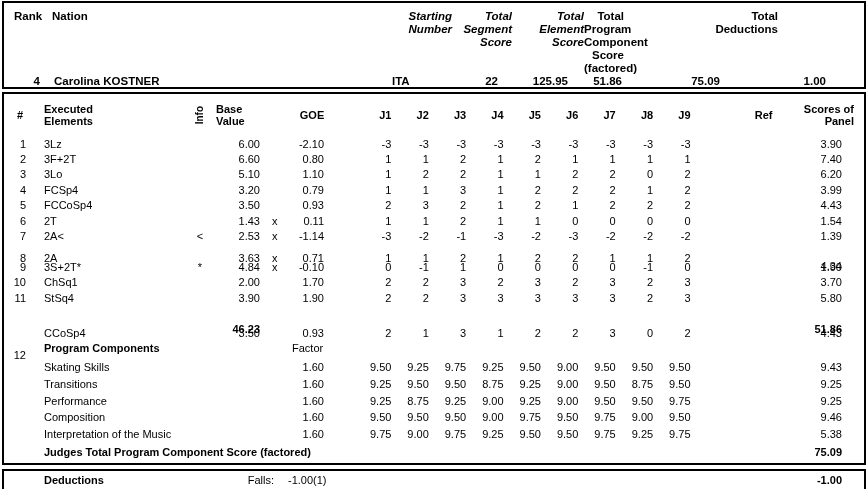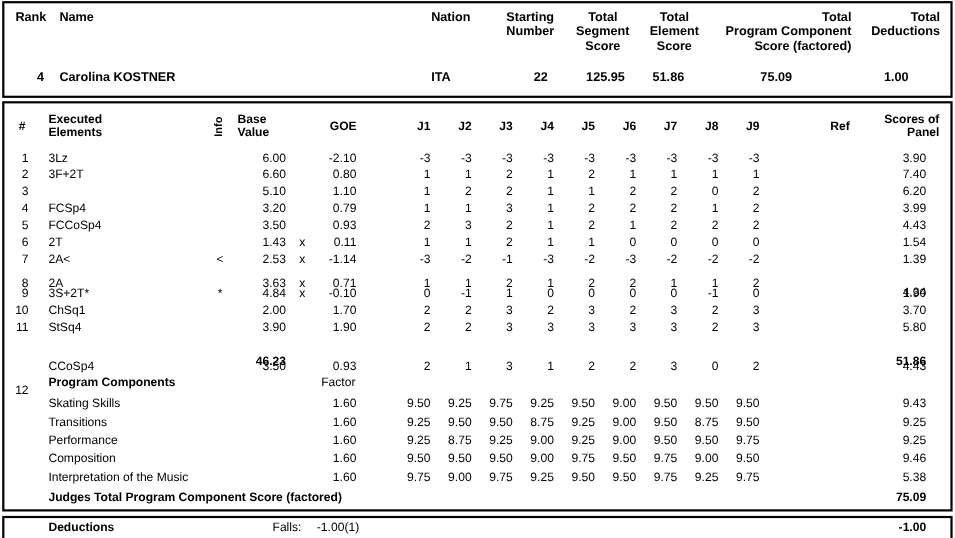--- a/index.html
+++ b/index.html
@@ -12,21 +12,21 @@
   .sheet { width:868px; height:446px; padding:1px 2px; }
   .box { border:2px solid #000; background:#fff; }
   .pre { white-space:pre-line; }
 
   
   .header-box { height:88px; display:flex; flex-direction:column; justify-content:space-between; padding:7px 0 9px; }
   .hgrid { display:grid; grid-template-columns:42px 340px 66px 60px 72px 58px 150px 1fr; font-weight:bold; font-size:11.5px; line-height:13px; align-items:start; }
   .hl-rank { padding-left:10px; }
   .hl-name { padding-left:8px; }
   .hl-nation { padding-left:6px; }
-  .hl-start,.hl-seg,.hl-elem { text-align:center; }
+  .hl-start,.hl-seg,.hl-elem { text-align:right;font-style:italic; }
   .hl-pcs { text-align:right; padding-right:18px; }
   .hl-ded { text-align:right; padding-right:14px; }
   .hv-rank { text-align:right; padding-right:6px; }
   .hv-name { padding-left:8px; }
   .hv-nation { padding-left:6px; }
   .hv-start { text-align:right; padding-right:14px; }
   .hv-seg { text-align:right; padding-right:16px; }
   .hv-elem { text-align:right; padding-right:20px; }
   .hv-pcs { text-align:right; padding-right:72px; }
   .hv-ded { text-align:right; padding-right:38px; }
@@ -72,21 +72,20 @@
   .d-total { grid-column:5; text-align:right; padding-right:22px; font-weight:bold; }
 </style>
 </head>
 <body>
 
 <div class="sheet">
 
   <div class="box header-box">
     <div class="hgrid">
       <div class="hl-rank pre">Rank</div>
-      <div class="hl-name pre">Name</div>
       <div class="hl-nation pre">Nation</div>
       <div class="hl-start pre">Starting
 Number</div>
       <div class="hl-seg pre">Total
 Segment
 Score</div>
       <div class="hl-elem pre">Total
 Element
 Score</div>
       <div class="hl-pcs pre">Total
@@ -162,20 +161,21 @@
           <div class="c-j" style="grid-column: 11;">1</div>
           <div class="c-j" style="grid-column: 12;">2</div>
           <div class="c-j" style="grid-column: 13;">1</div>
           <div class="c-j" style="grid-column: 14;">1</div>
           <div class="c-j" style="grid-column: 15;">1</div>
           <div class="c-j" style="grid-column: 16;">1</div>
           <div class="c-panel" style="grid-column: 19;">7.40</div>
         </div>
         <div class="trow erow">
           <div class="c-num" style="grid-column: 1;">3</div>
+          <div class="c-el" style="grid-column: 2;">3Lo</div>
           <div class="c-info" style="grid-column: 3;"></div>
           <div class="c-bv" style="grid-column: 4;">5.10</div>
           <div class="c-x" style="grid-column: 5;"></div>
           <div class="c-goe" style="grid-column: 6;">1.10</div>
           <div class="c-j" style="grid-column: 8;">1</div>
           <div class="c-j" style="grid-column: 9;">2</div>
           <div class="c-j" style="grid-column: 10;">2</div>
           <div class="c-j" style="grid-column: 11;">1</div>
           <div class="c-j" style="grid-column: 12;">1</div>
           <div class="c-j" style="grid-column: 13;">2</div>

